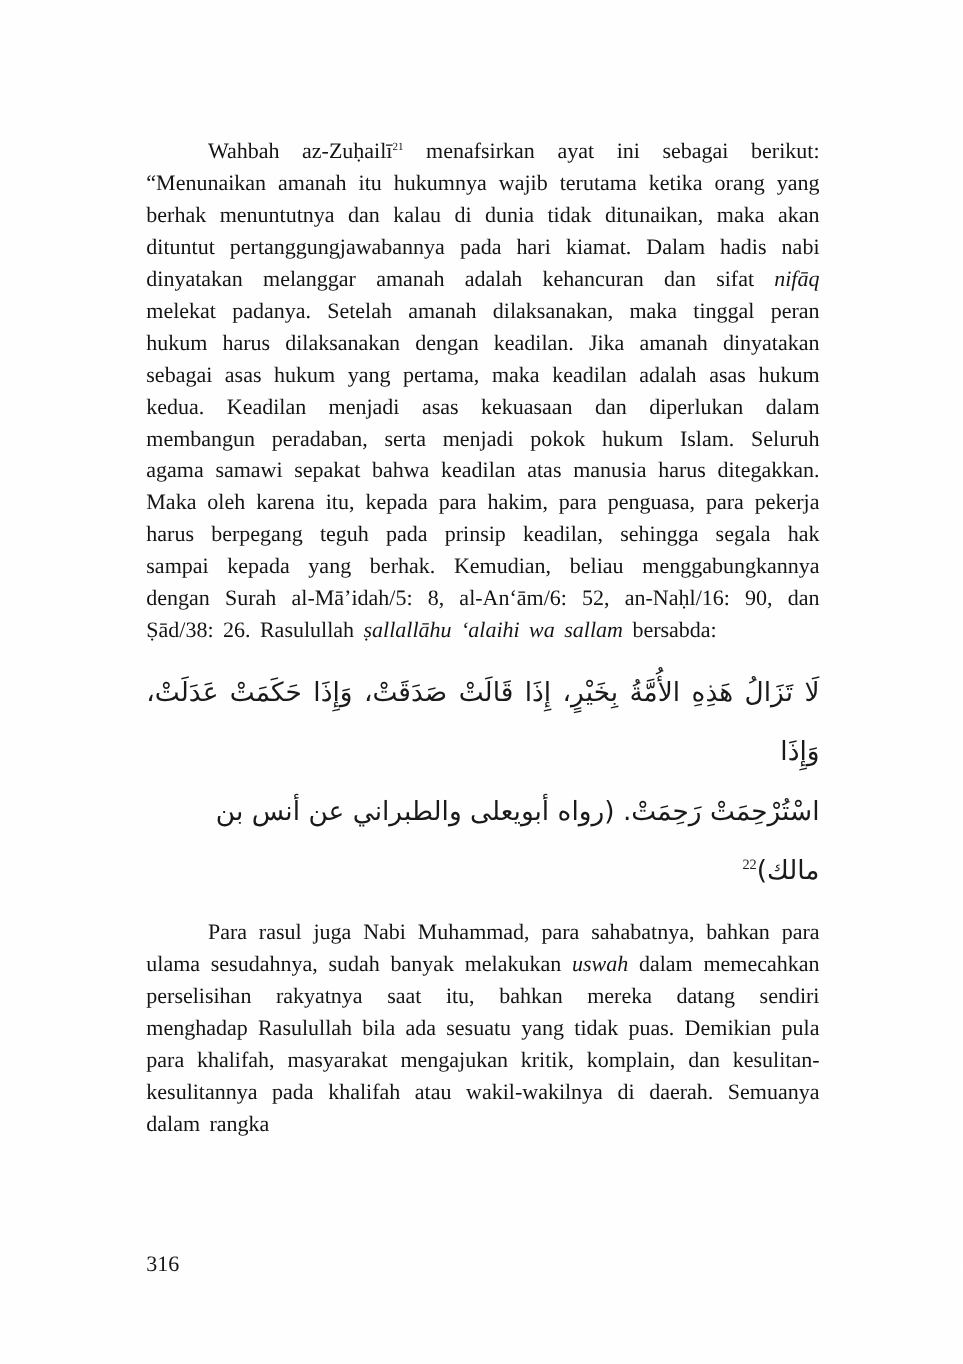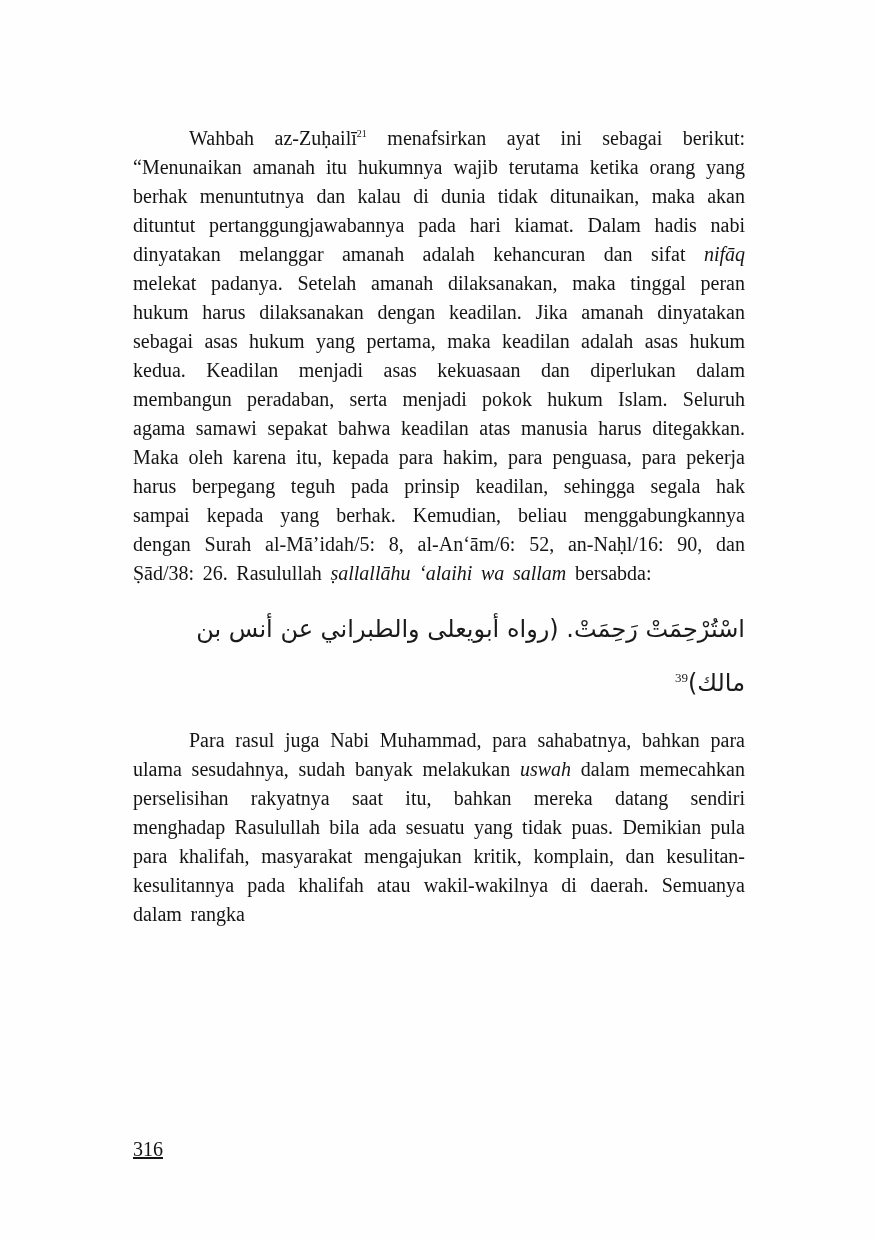--- a/index.html
+++ b/index.html
@@ -71,38 +71,38 @@
     left: 133px;
     top: 1138px;
     width: 612px;
     display: flex;
     justify-content: space-between;
     align-items: baseline;
   }
   .page-number {
     font-size: 20px;
     font-style: normal;
-    text-decoration: underline;
   }
   .running-title {
     font-size: 19px;
     font-style: italic;
   }
 </style>
 </head>
 <body>
 
 <div class="page">
 
   <main class="text-block">
 
     <p class="body-par indent"><span>Wahbah az-Zuḥailī</span><sup>21</sup><span> menafsirkan ayat ini sebagai berikut: “Menunaikan amanah itu hukumnya wajib terutama ketika orang yang berhak menuntutnya dan kalau di dunia tidak ditunaikan, maka akan dituntut pertanggungjawabannya pada hari kiamat. Dalam hadis nabi dinyatakan melanggar amanah adalah kehancuran dan sifat </span><span class="it">nifāq</span><span> melekat padanya. Setelah amanah dilaksanakan, maka tinggal peran hukum harus dilaksanakan dengan keadilan. Jika amanah dinyatakan sebagai asas hukum yang pertama, maka keadilan adalah asas hukum kedua. Keadilan menjadi asas kekuasaan dan diperlukan dalam membangun peradaban, serta menjadi pokok hukum Islam. Seluruh agama samawi sepakat bahwa keadilan atas manusia harus ditegakkan. Maka oleh karena itu, kepada para hakim, para penguasa, para pekerja harus berpegang teguh pada prinsip keadilan, sehingga segala hak sampai kepada yang berhak. Kemudian, beliau menggabungkannya dengan Surah al-Mā’idah/5: 8, al-An‘ām/6: 52, an-Naḥl/16: 90, dan Ṣād/38: 26. Rasulullah </span><span class="it">ṣallallāhu ‘alaihi wa sallam</span><span> bersabda:</span></p>
 
     <div class="arabic">
-      <div class="ar-line ar-line2"><span>اسْتُرْحِمَتْ رَحِمَتْ. (رواه أبويعلى والطبراني عن أنس بن مالك)</span><sup>39</sup></div>
+      <div class="ar-line ar-line1">لَا تَزَالُ هَذِهِ الأُمَّةُ بِخَيْرٍ، إِذَا قَالَتْ صَدَقَتْ، وَإِذَا حَكَمَتْ عَدَلَتْ، وَإِذَا</div>
+      <div class="ar-line ar-line2"><span>اسْتُرْحِمَتْ رَحِمَتْ. (رواه أبويعلى والطبراني عن أنس بن مالك)</span><sup>22</sup></div>
     </div>
 
 
     <p class="body-par indent"><span>Para rasul juga Nabi Muhammad, para sahabatnya, bahkan para ulama sesudahnya, sudah banyak melakukan </span><span class="it">uswah</span><span> dalam memecahkan perselisihan rakyatnya saat itu, bahkan mereka datang sendiri menghadap Rasulullah bila ada sesuatu yang tidak puas. Demikian pula para khalifah, masyarakat mengajukan kritik, komplain, dan kesulitan-kesulitannya pada khalifah atau wakil-wakilnya di daerah. Semuanya dalam rangka</span></p>
 
   </main>
 
   <footer class="page-footer">
     <span class="page-number">316</span>
   </footer>

